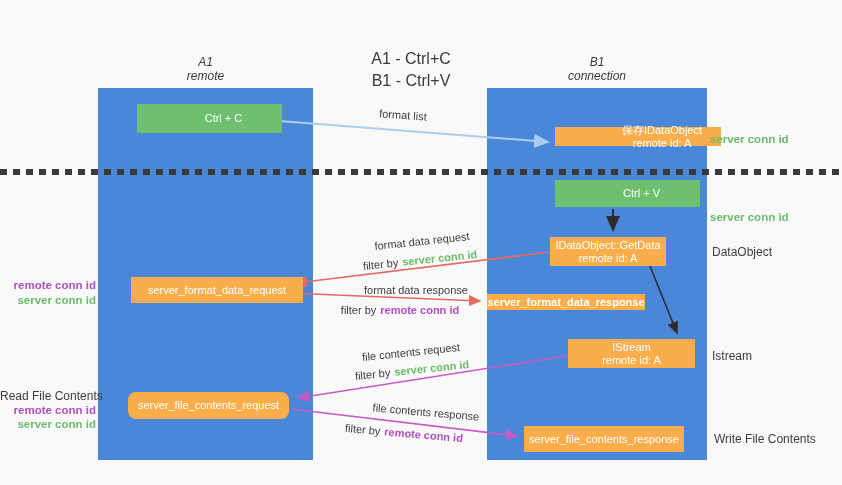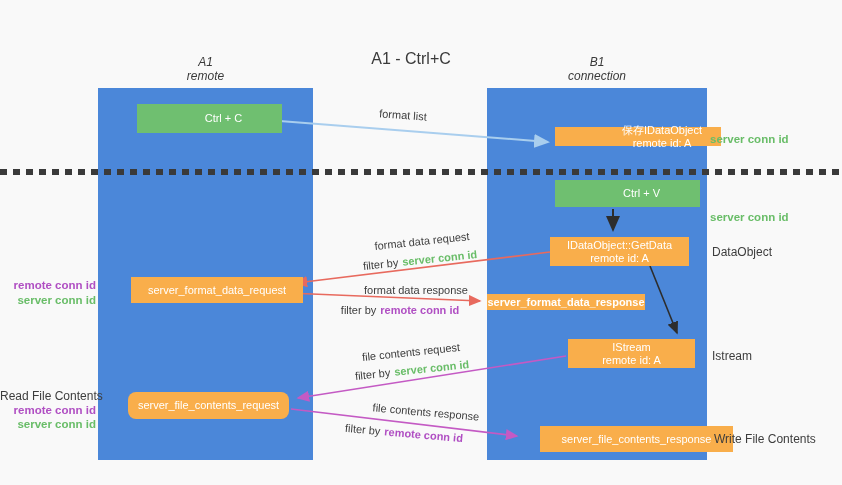--- a/index.html
+++ b/index.html
@@ -38,26 +38,26 @@
   .box{
     position:absolute;z-index:5;
     display:flex;flex-direction:column;align-items:center;justify-content:center;
     color:#fff;font-size:11px;line-height:13px;text-align:center;white-space:nowrap;
   }
   .box.orange{background:#f9ae4b;}
   .box.green{background:#6fbf70;padding-left:28px;}
   #box-ctrl-c{left:137px;top:104px;width:117px;height:29px;}
   #box-save{left:555px;top:127px;width:118px;height:19px;padding-left:48px;}
   #box-ctrl-v{left:555px;top:180px;width:117px;height:27px;}
-  #box-getdata{left:550px;top:237px;width:139px;height:29px;}
+  #box-getdata{left:550px;top:237px;width:116px;height:29px;}
   #box-format-req{left:131px;top:277px;width:172px;height:26px;}
   #box-format-res{left:487px;top:294px;width:158px;height:16px;font-weight:bold;}
   #box-istream{left:568px;top:339px;width:127px;height:29px;}
   #box-file-req{left:128px;top:392px;width:161px;height:27px;border-radius:8px;}
-  #box-file-res{left:524px;top:426px;width:193px;height:26px;margin-left:16px;}
+  #box-file-res{left:524px;top:426px;width:160px;height:26px;}
   .alabel{
     position:absolute;z-index:6;white-space:nowrap;
     font-size:11px;color:#3d3d3d;
     transform:translate(-50%,-50%);
   }
   .green-t{color:#69bd68;font-weight:bold;}
   .purple-t{color:#b04fc3;font-weight:bold;}
   .flabel .fb{margin-right:4px;}
   .side-label{
     position:absolute;z-index:6;white-space:nowrap;font-size:12px;color:#3d3d3d;
@@ -70,20 +70,21 @@
   }
   .left-block .dark-line{color:#3d3d3d;font-size:12px;font-weight:normal;}
 </style>
 </head>
 <body>
 
 <div id="canvas">
 
   <div class="title">
     <div>A1 - Ctrl+C</div>
+    <div>B1 - Ctrl+V</div>
   </div>
 
   <div class="col-header" id="hdr-left">
     <div>A1</div>
     <div>remote</div>
   </div>
   <div class="col-header" id="hdr-right">
     <div>B1</div>
     <div>connection</div>
   </div>

